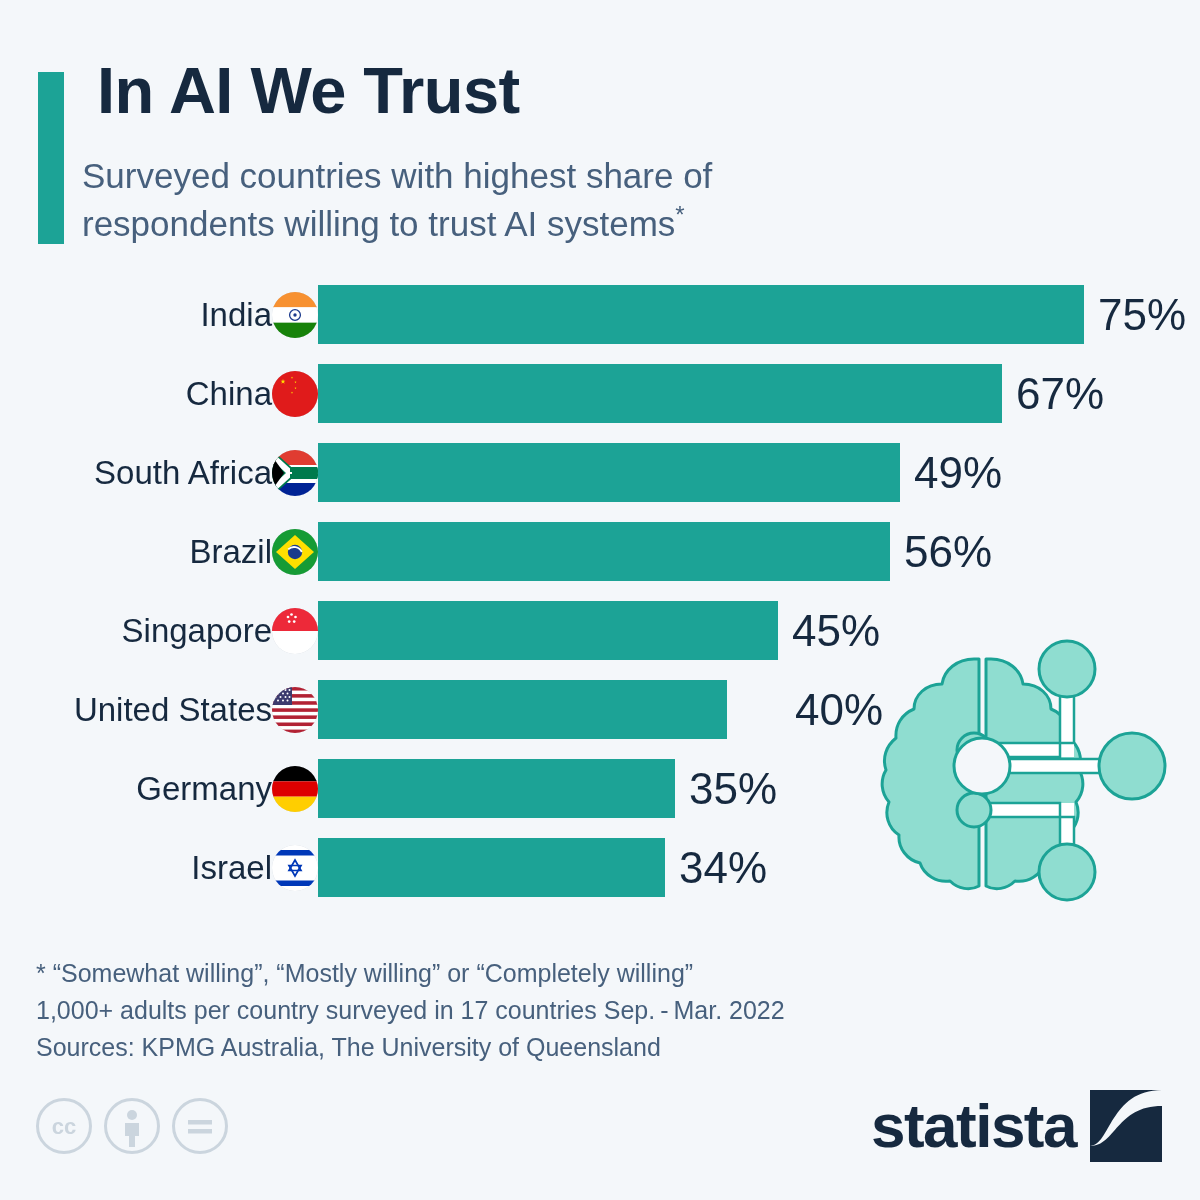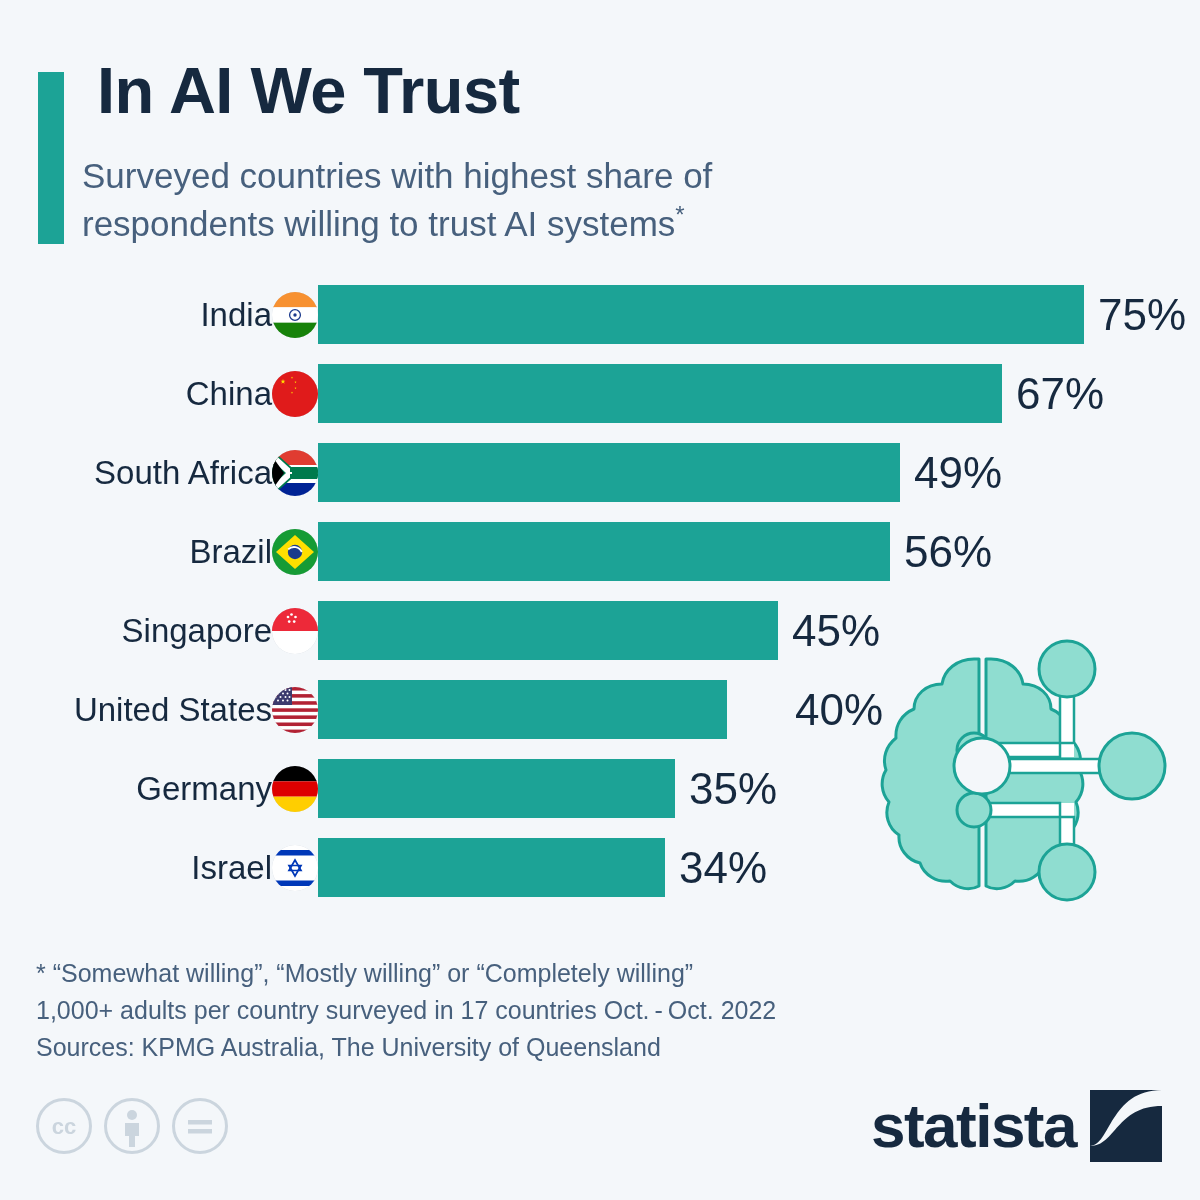--- a/index.html
+++ b/index.html
@@ -420,21 +420,21 @@
     <circle cx="205" cy="37" r="28" fill="#8fddd0" stroke="#1ca396" stroke-width="3"></circle>
     <circle cx="270" cy="134" r="33" fill="#8fddd0" stroke="#1ca396" stroke-width="3"></circle>
     <circle cx="205" cy="240" r="28" fill="#8fddd0" stroke="#1ca396" stroke-width="3"></circle>
 
     <circle cx="120" cy="134" r="28" fill="#f4f7fa" stroke="#1ca396" stroke-width="3"></circle>
   </svg>
 </div>
 
 <div id="footnotes">
   <div>* “Somewhat willing”, “Mostly willing” or “Completely willing”</div>
-  <div>1,000+ adults per country surveyed in 17 countries Oct. - Oct. 2022</div>
+  <div>1,000+ adults per country surveyed in 17 countries Sep. - Mar. 2022</div>
   <div>Sources: KPMG Australia, The University of Queensland</div>
 </div>
 
 <div id="footer">
   <div id="cc-icons">
     <div class="cc-icon">
       <svg width="50" height="50" viewBox="0 0 50 50">
         <text x="25" y="33" font-family="Liberation Sans, sans-serif" font-size="22" font-weight="bold" fill="#cbd5de" text-anchor="middle">cc</text>
       </svg>
     </div>

